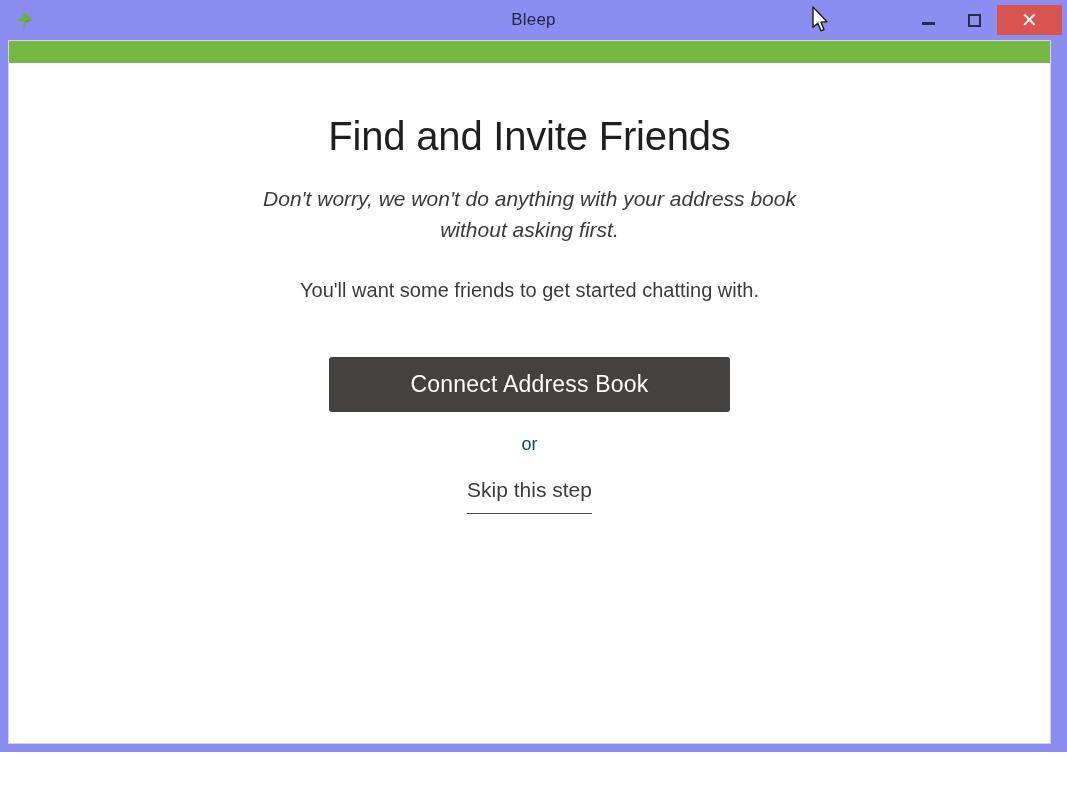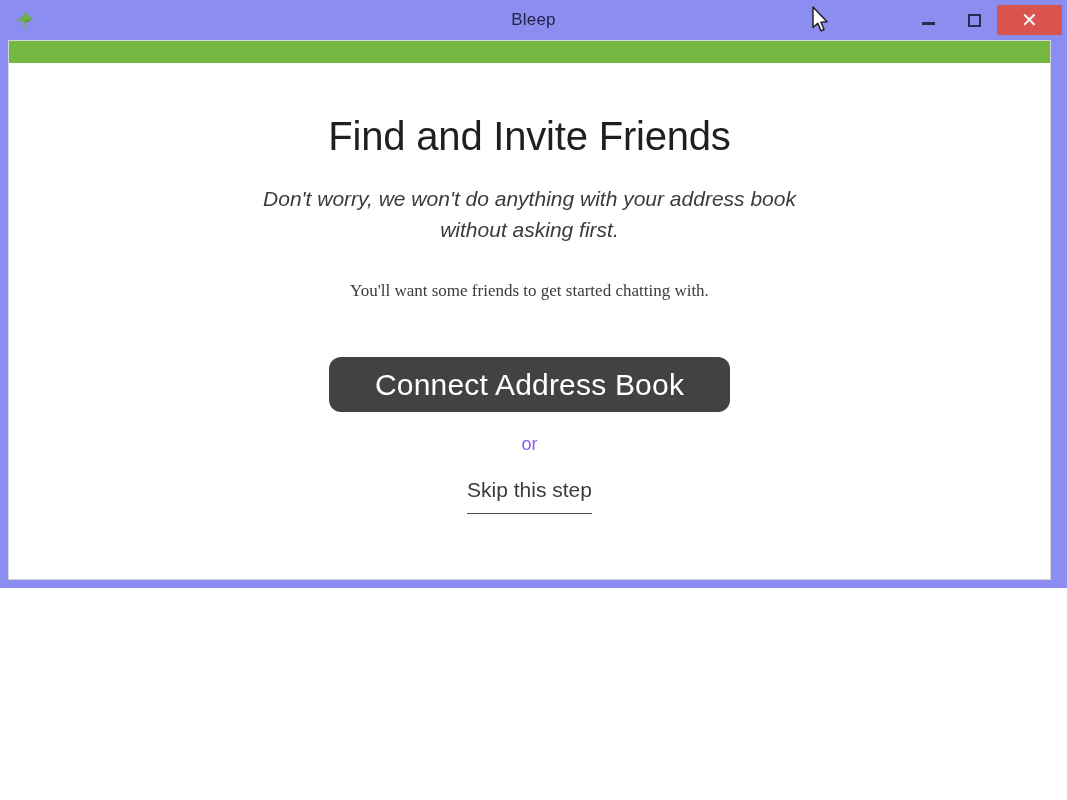--- a/index.html
+++ b/index.html
@@ -13,21 +13,21 @@
     overflow: hidden;
     font-family: "Liberation Sans", sans-serif;
     -webkit-font-smoothing: antialiased;
   }
 
   
   .window {
     position: absolute;
     left: 0; top: 0;
     width: 1067px;
-    height: 588px;
+    height: 752px;
     background: #8b8ef0;
     box-sizing: border-box;
     display: flex;
     flex-direction: column;
   }
 
   
   .titlebar {
     position: relative;
     height: 40px;
@@ -148,46 +148,45 @@
     width: 540px;
     margin: 22px auto 0 auto;
     font-size: 21px;
     line-height: 31px;
     color: #3b3b3b;
     font-style: italic;
   }
   .lede2 {
     width: 620px;
     margin: 30px auto 0 auto;
-    font-size: 17px;
+    font-size: 20px;
     line-height: 31px;
     color: #3b3b3b;
-    font-family: Liberation Serif, serif;
   }
 
   .cta-button {
     display: block;
     width: 401px;
     height: 55px;
     margin: 51px auto 0 auto;
     background: #434241;
     color: #ffffff;
     border: 0;
-    border-radius: 12px;
-    font-size: 30px;
+    border-radius: 3px;
+    font-size: 23px;
     font-family: "Liberation Sans", sans-serif;
     letter-spacing: 0.2px;
     cursor: pointer;
     padding: 0;
   }
 
   .or-text {
     margin: 20px auto 0 auto;
     font-size: 18px;
-    color: #8b5cf6;
+    color: #0c4a6e;
     line-height: 24px;
   }
 
   .skip-link {
     display: inline-block;
     margin-top: 21px;
     font-size: 21px;
     color: #3b3b3b;
     text-decoration: none;
     border-bottom: 1px solid #4a4a4a;

